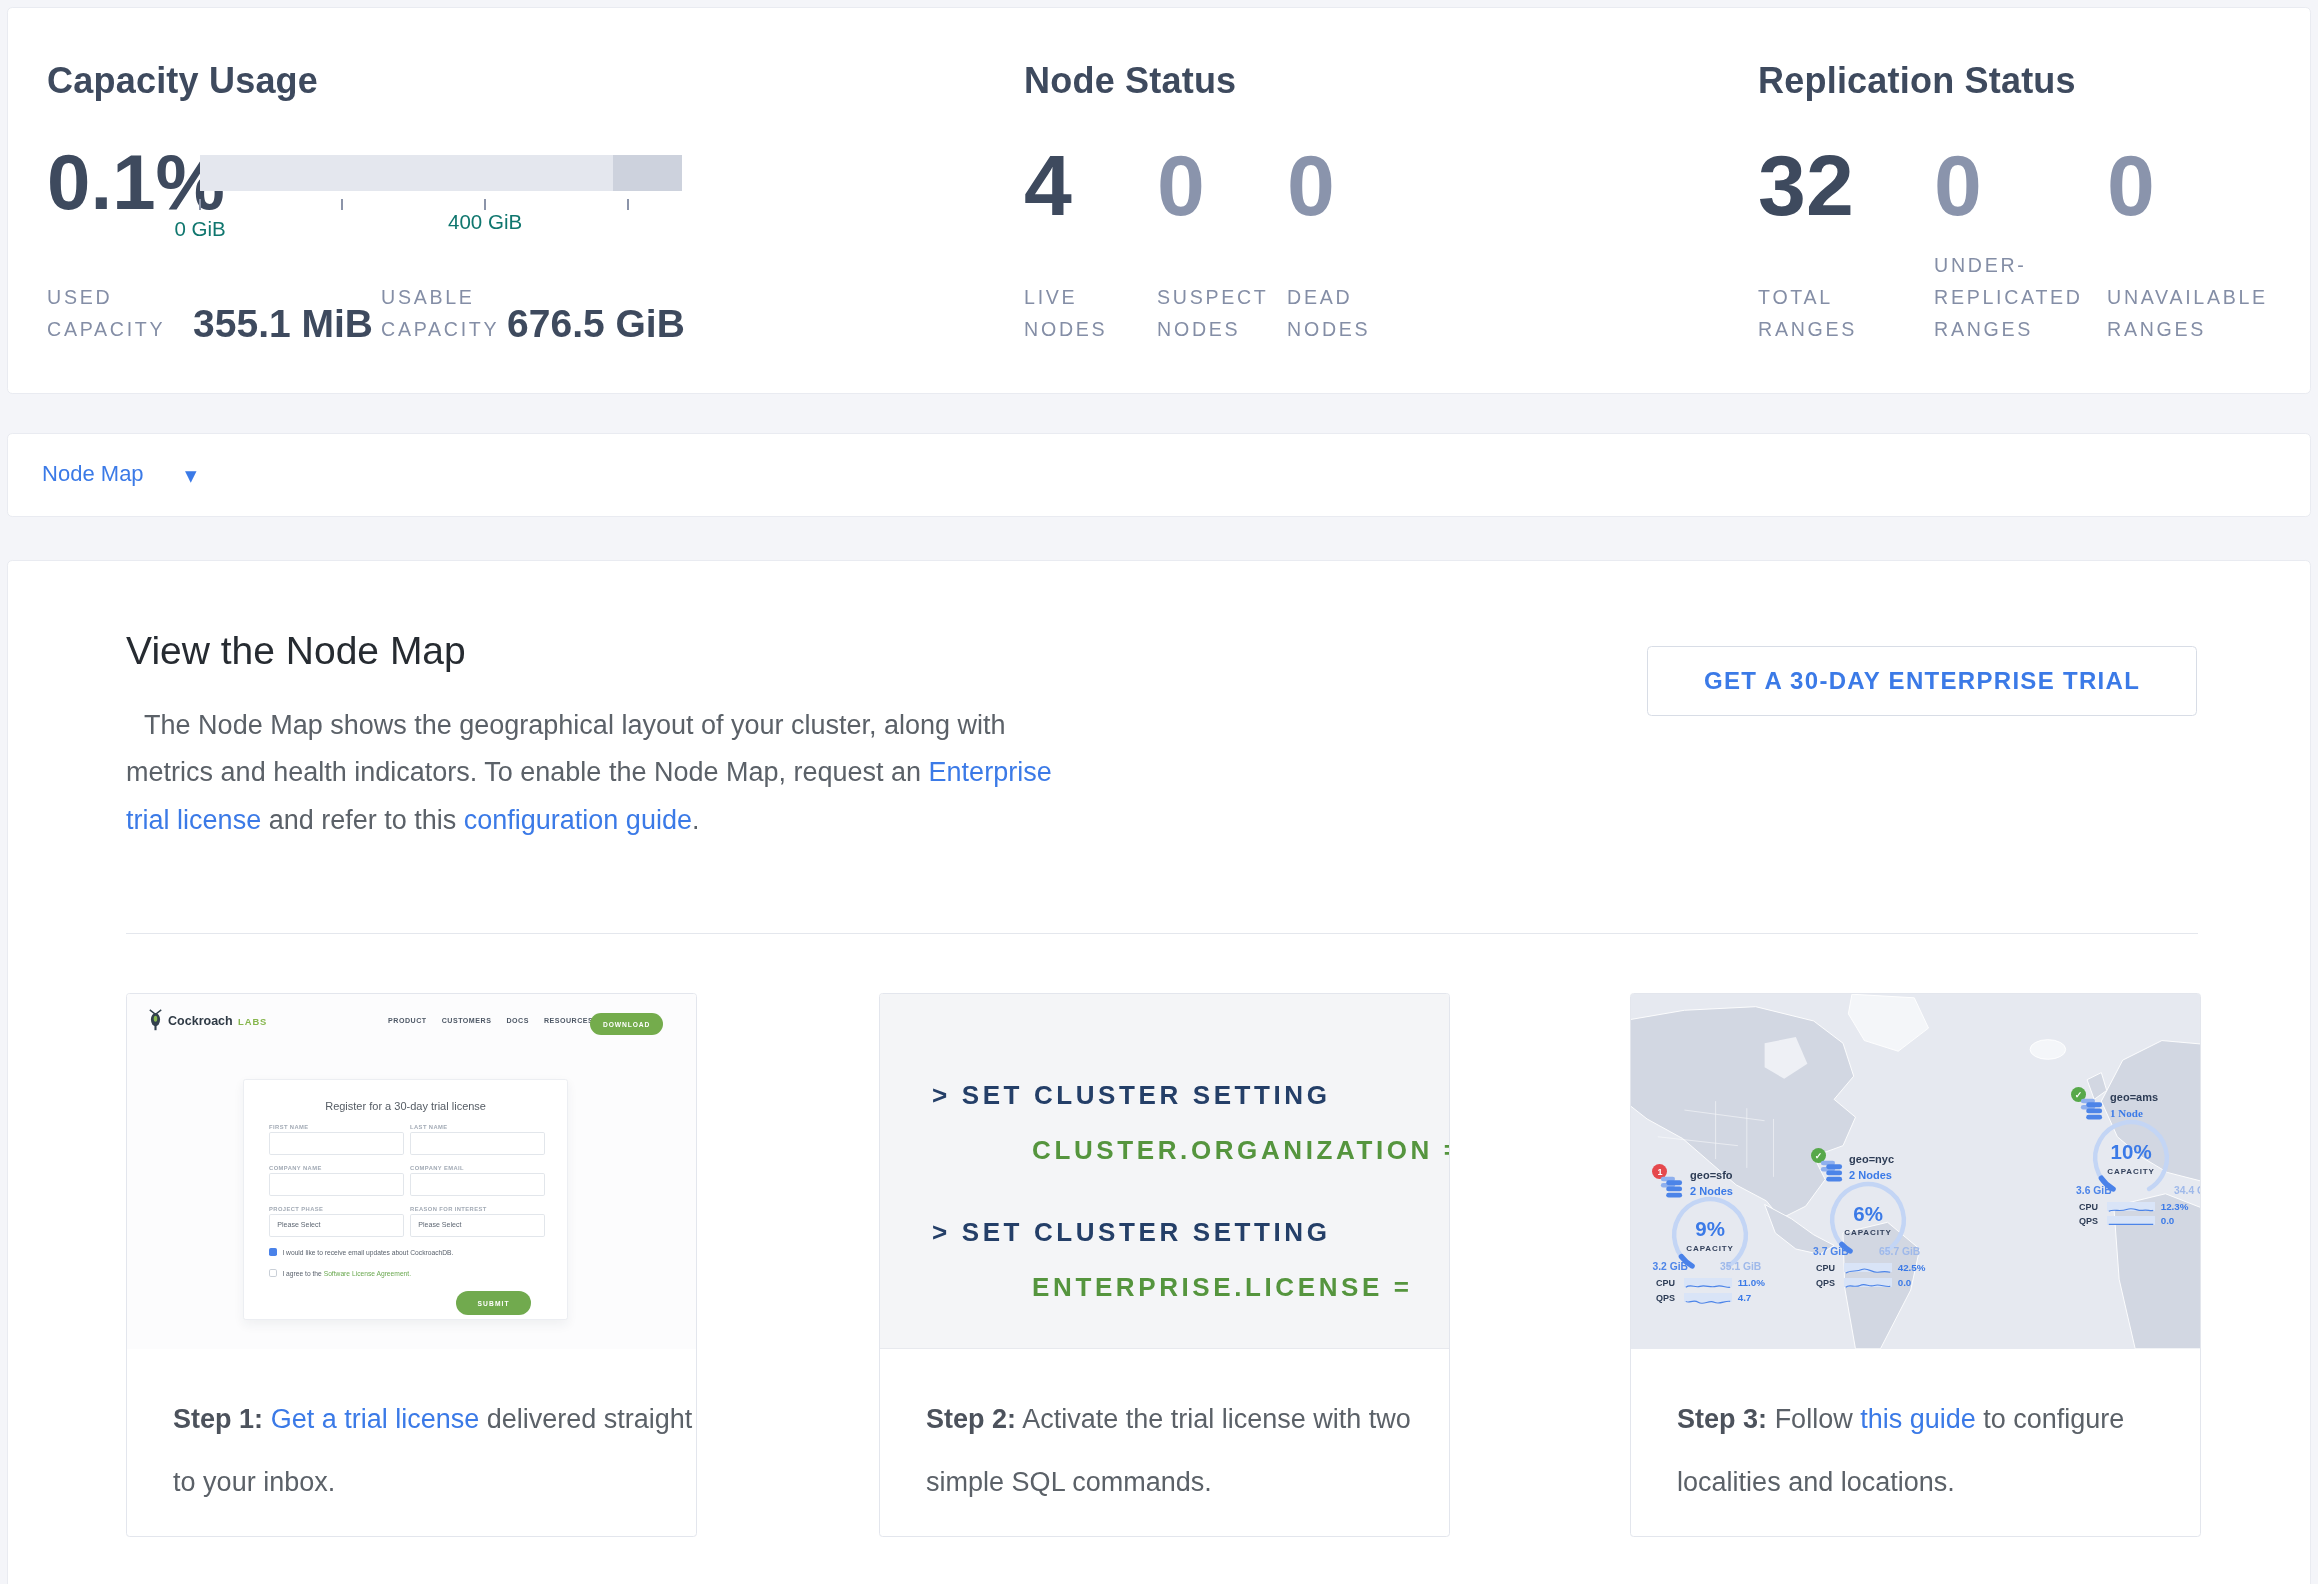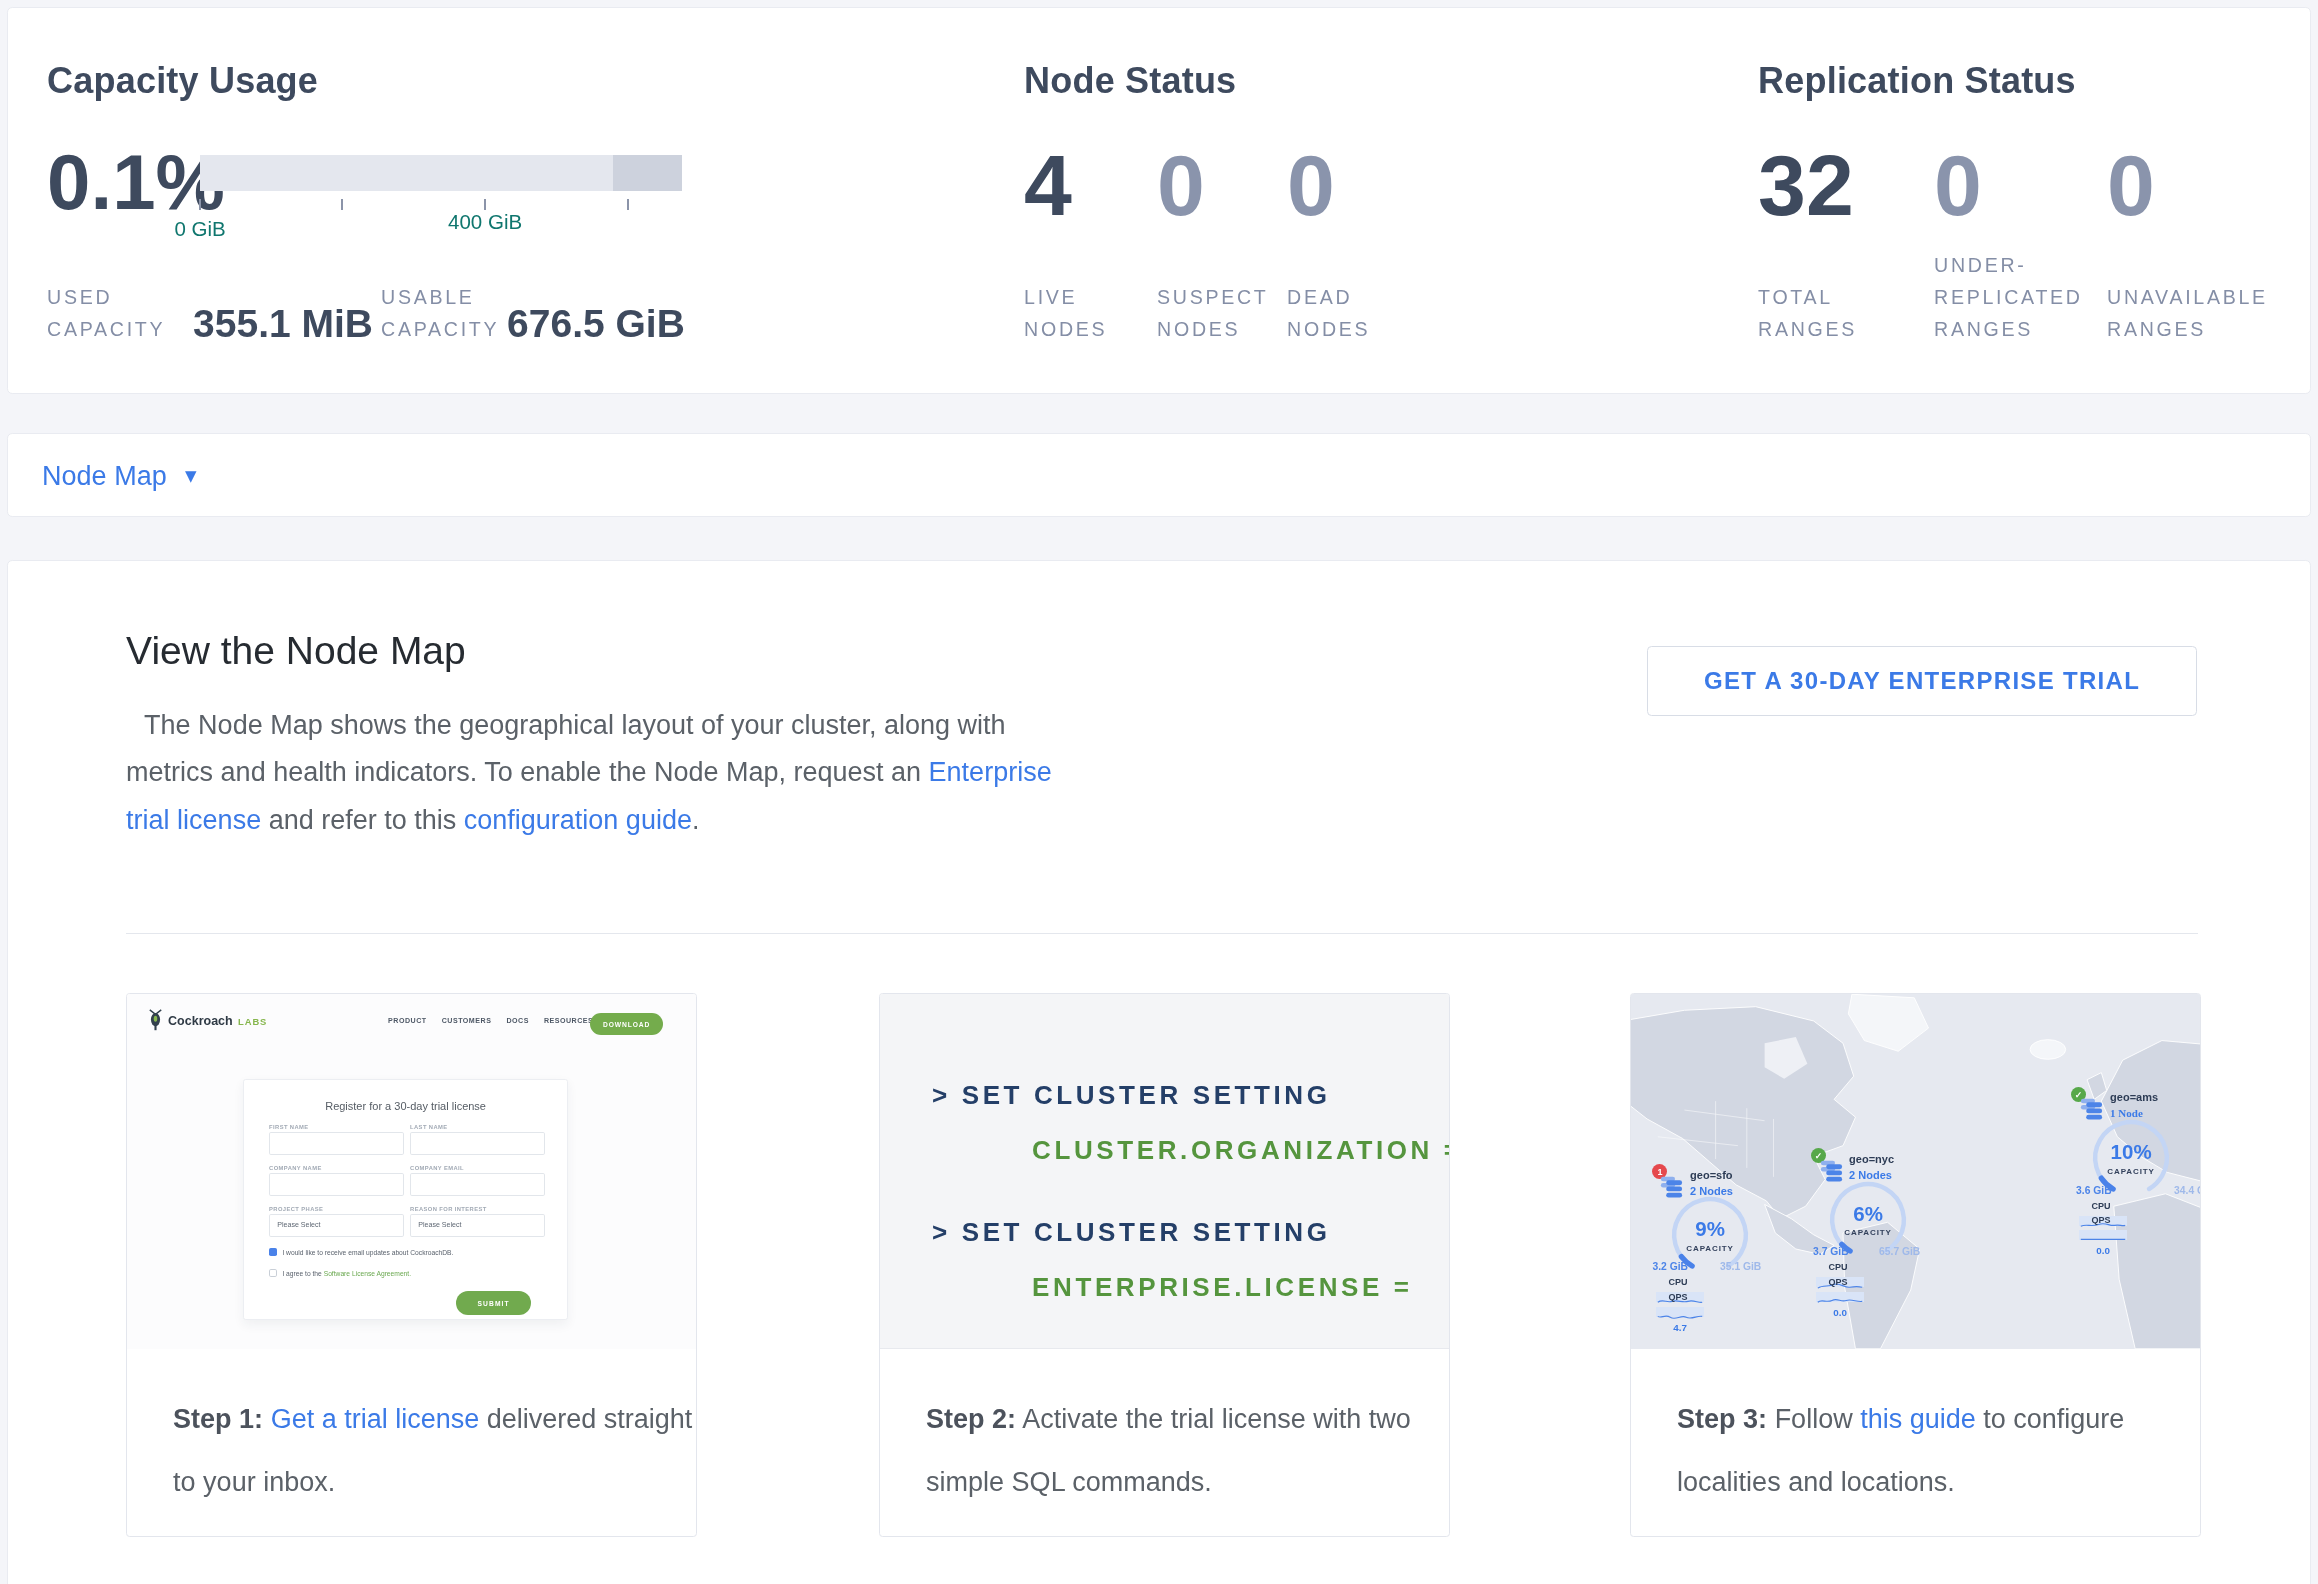--- a/index.html
+++ b/index.html
@@ -26,21 +26,21 @@
   .metric-value { font-size:39px; font-weight:600; color:#3e4a5e; }
 
   .cap-pct { font-size:78px; font-weight:600; color:#3e4a5e; line-height:1; }
   .cap-bar { background:#e4e7ee; }
   .cap-bar .cap-bar-dark { position:absolute; right:0; top:0; height:100%; width:69px; background:#cdd2dd; }
   .tick { width:1.8px; height:10.7px; background:#8b94a9; }
   .tick-label { font-size:20.5px; color:#0f766e; }
 
   
   #nodemap-row { top:433px; height:84px; }
-  .nm-link { font-size:27px; color:#3b7ae7; font-weight:400; cursor:pointer; }
+  .nm-link { font-size:22px; color:#3b7ae7; font-weight:400; cursor:pointer; }
   .nm-caret { font-size:23px; color:#3b7ae7; }
 
   
   #main { top:560px; height:1025px; border-radius:5.3px 5.3px 0 0; }
   .h1 { font-size:39px; font-weight:500; color:#262b31; }
   .para-line { font-size:27px; color:#5b6168; line-height:36px; white-space:nowrap; }
   .link { color:#3b7ae7; cursor:pointer; text-decoration:none; }
   .trial-btn {
     position:absolute; left:1639px; top:85px; width:550px; height:70px;
     background:#fff; border:0.9px solid #d8dde6; border-radius:4.5px;
@@ -100,21 +100,21 @@
   .cl-badge { position:absolute; width:15px; height:15px; border-radius:50%; color:#fff; font-size:9px; font-weight:700;
               display:flex; align-items:center; justify-content:center; }
   .cl-badge.err { background:#e5484d; }
   .cl-badge.ok  { background:#57a84a; }
   .cl-name { position:absolute; font-size:11px; font-weight:700; color:#2d3c55; white-space:nowrap; }
   .cl-nodes { position:absolute; font-size:11px; font-weight:700; color:#3b7ae7; white-space:nowrap; }
   .cl-pct { position:absolute; width:86px; text-align:center; font-size:20.5px; font-weight:700; color:#3b7ae7; }
   .cl-capacity { position:absolute; width:86px; text-align:center; font-size:8px; font-weight:700; color:#33415c; letter-spacing:0.9px; }
   .cl-used { position:absolute; font-size:10.3px; font-weight:600; color:#4c84e8; white-space:nowrap; }
   .cl-total { position:absolute; font-size:10.3px; font-weight:600; color:#9fb9ea; white-space:nowrap; }
-  .cl-row { position:absolute; display:flex; align-items:center; gap:5.3px;flex-direction:column; }
+  .cl-row { position:absolute; display:flex; align-items:center; gap:5.3px; }
   .cl-row-label { font-size:9px; font-weight:700; color:#2d3c55; width:23px; }
   .spark { width:48px; height:9.8px; background:#d9e4f7; position:relative; }
   .cl-row-val { font-size:9.8px; font-weight:700; color:#3b7ae7; }
 </style>
 </head>
 <body>
 
 <div id="metrics" class="panel">
 
   <div class="abs section-title" style="left:39px; top:52px;">Capacity Usage</div>

